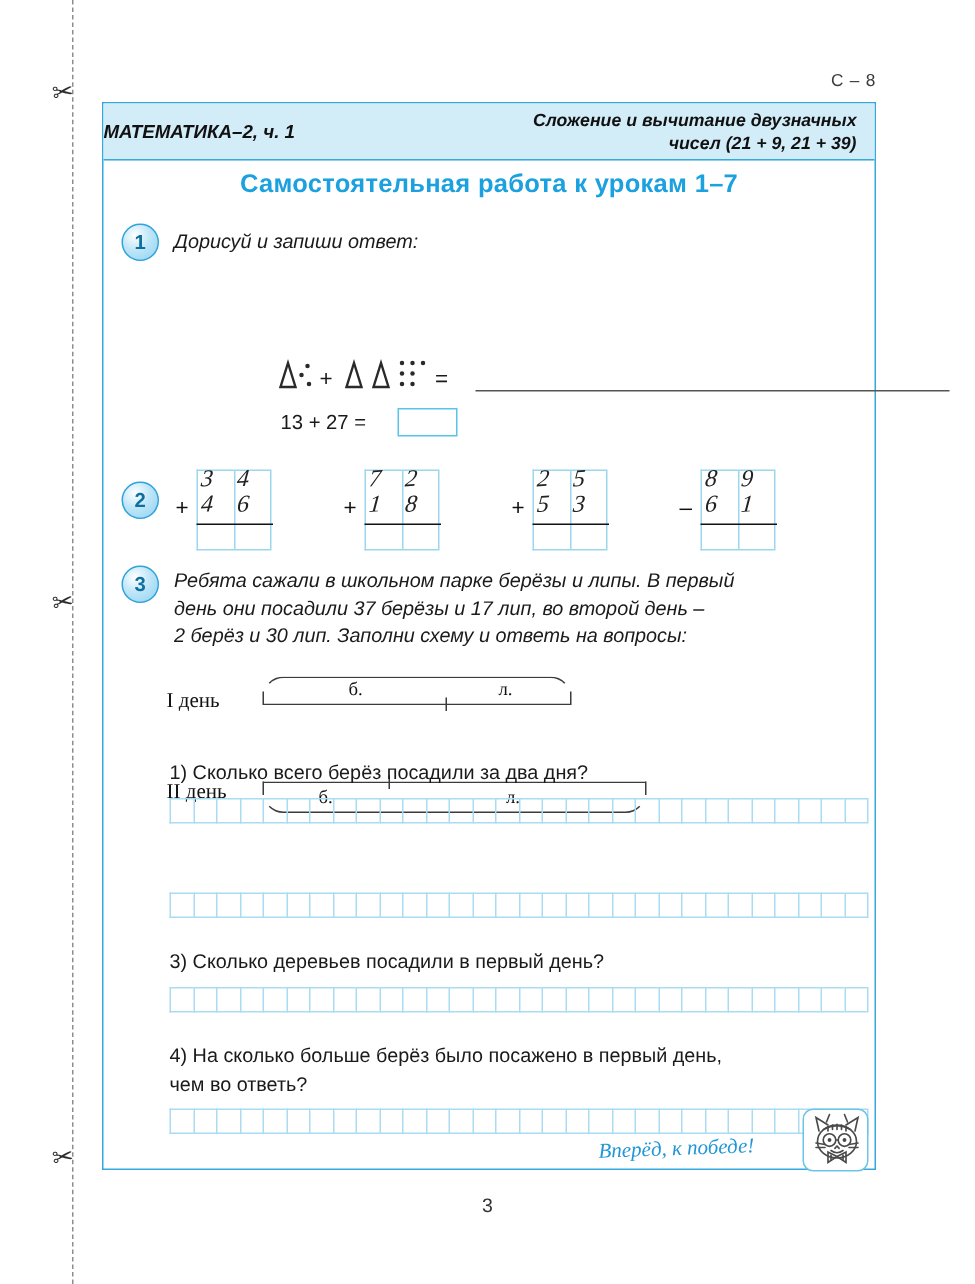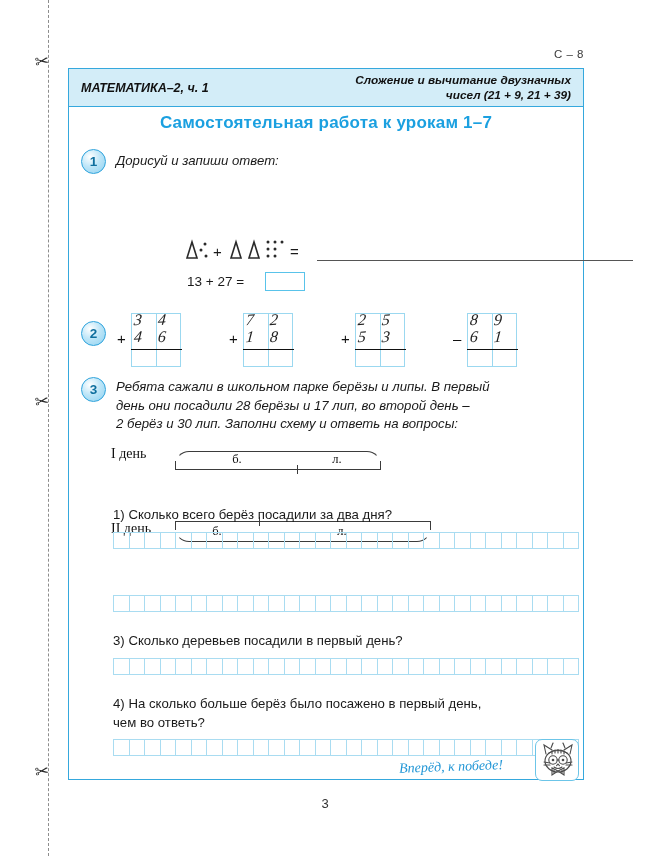--- a/index.html
+++ b/index.html
@@ -40,21 +40,21 @@
 
   
   #headerband {
     position:absolute; left:0; top:0; width:100%; height:38px;
     background:#d3edf8;
     border-bottom:1.6px solid #35a8dd;
     display:flex; align-items:center;
   }
   #subject {
     font-size:12.5px; font-weight:bold; font-style:italic;
-    color:#111; padding-left:12px; white-space:nowrap;text-align:right;
+    color:#111; white-space:nowrap;text-align:right;
   }
   #topic {
     flex:1; text-align:right; padding-right:12px;
     font-size:11.8px; font-weight:bold; font-style:italic; color:#111;
     line-height:1.25;
   }
 
   
   #wstitle {
     position:absolute; top:44px; left:0; width:100%;
@@ -292,25 +292,25 @@
       <span class="hw r1 d1">8</span>
       <span class="hw r1 d2">9</span>
       <span class="hw r2 d1">6</span>
       <span class="hw r2 d2">1</span>
     </div>
   </div>
 
   <div class="tasknum" style="left:12px; top:308px">3</div>
   <div class="tasktext" style="left:47px; top:309px; width:458px">
     <span>Ребята сажали в школьном парке берёзы и липы. В первый</span><br>
-    <span>день они посадили 28 берёзы и 17 лип, во второй день –</span><br>
+    <span>день они посадили 37 берёзы и 17 лип, во второй день –</span><br>
     <span>2 берёз и 30 лип. Заполни схему и ответь на вопросы:</span>
   </div>
 
-  <div class="daylabel" style="left:42px; top:377px">I день</div>
+  <div class="daylabel" style="left:42px; top:391px">I день</div>
   <div class="bracket up" style="left:106px; top:382px; width:206px; height:19px">
     <div class="body"></div>
     <div class="cap-l"></div>
     <div class="cap-r"></div>
     <div class="ticker" style="left:122px; bottom:-4px"></div>
     <div class="seglabel" style="left:40px; top:1px; width:44px">б.</div>
     <div class="seglabel" style="left:140px; top:1px; width:44px">л.</div>
   </div>
 
   <div class="daylabel" style="left:42px; top:452px">II день</div>

